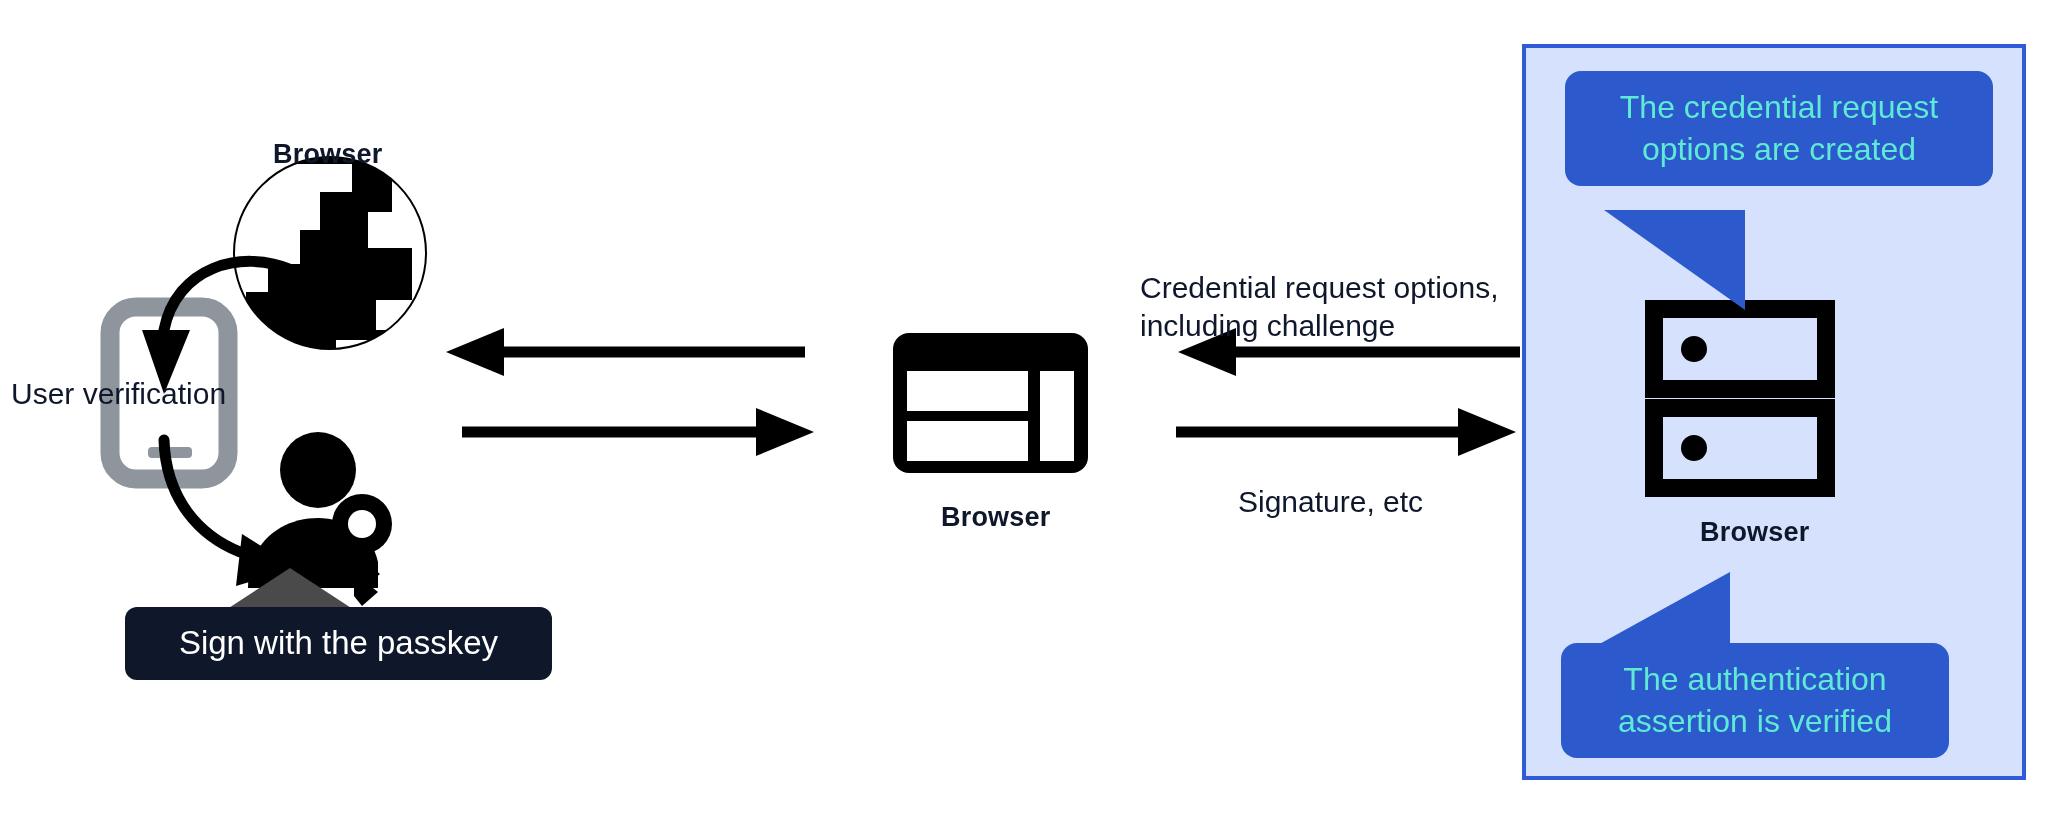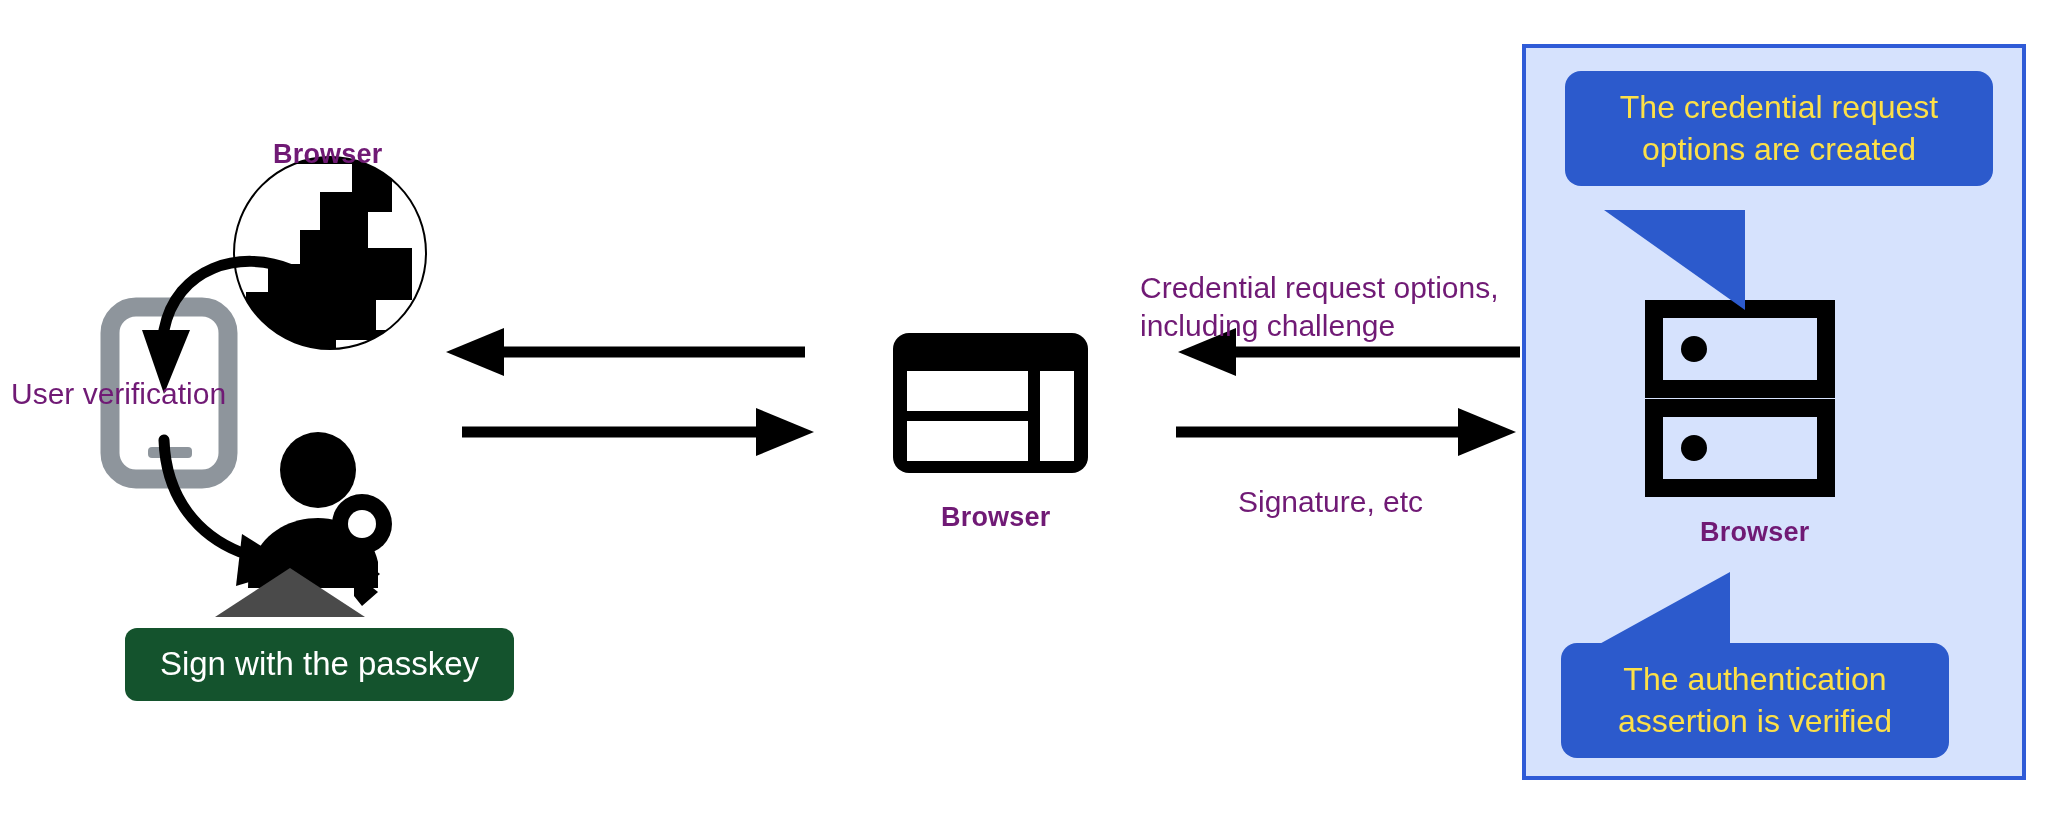--- a/index.html
+++ b/index.html
@@ -13,21 +13,21 @@
     width:2046px;
     height:818px;
     background:#ffffff;
     overflow:hidden;
   }
   .abs{position:absolute;}
 
   
   .lbl{
     font-family:"Liberation Sans", sans-serif;
-    color:#701a75;
+    color:#0f172a;
     font-size:30px;
     line-height:1.28;
     white-space:nowrap;
   }
   .lbl.bold{font-weight:700;font-size:27px;letter-spacing:.2px;}
   .lbl.wrap{white-space:normal;margin-top:44px;}
   .mono{
     font-family:"Liberation Mono", monospace;
     font-size:29px;
     color:#1c1c1c;
@@ -41,35 +41,35 @@
     width:504px; height:736px;
     background:#d6e2fd;
     border:4px solid #2f5bd7;
     box-sizing:border-box;
   }
 
   
   .callout{
     background:#2c5acc;
     border-radius:16px;
-    color:#fde047;
+    color:#5eead4;
     font-size:32px;
     line-height:1.3;
     text-align:center;
     padding:16px 22px;
     box-sizing:border-box;
   }
   .callout-top{ left:1565px; top:71px; width:428px; }
   .callout-bottom{ left:1561px; top:643px; width:388px; }
 
   
   #passkey-tip{
-    left:125px; top:628px;
-    width:389px;
-    background:#14532d;
+    left:125px; top:607px;
+    width:427px;
+    background:#0f172a;
     color:#ffffff;
     border-radius:12px;
     font-size:33px;
     line-height:1.25;
     text-align:center;
     padding:15px 10px 17px;
     box-sizing:border-box;
   }
 
   .svglayer{position:absolute;left:0;top:0;width:2046px;height:818px;pointer-events:none;}

